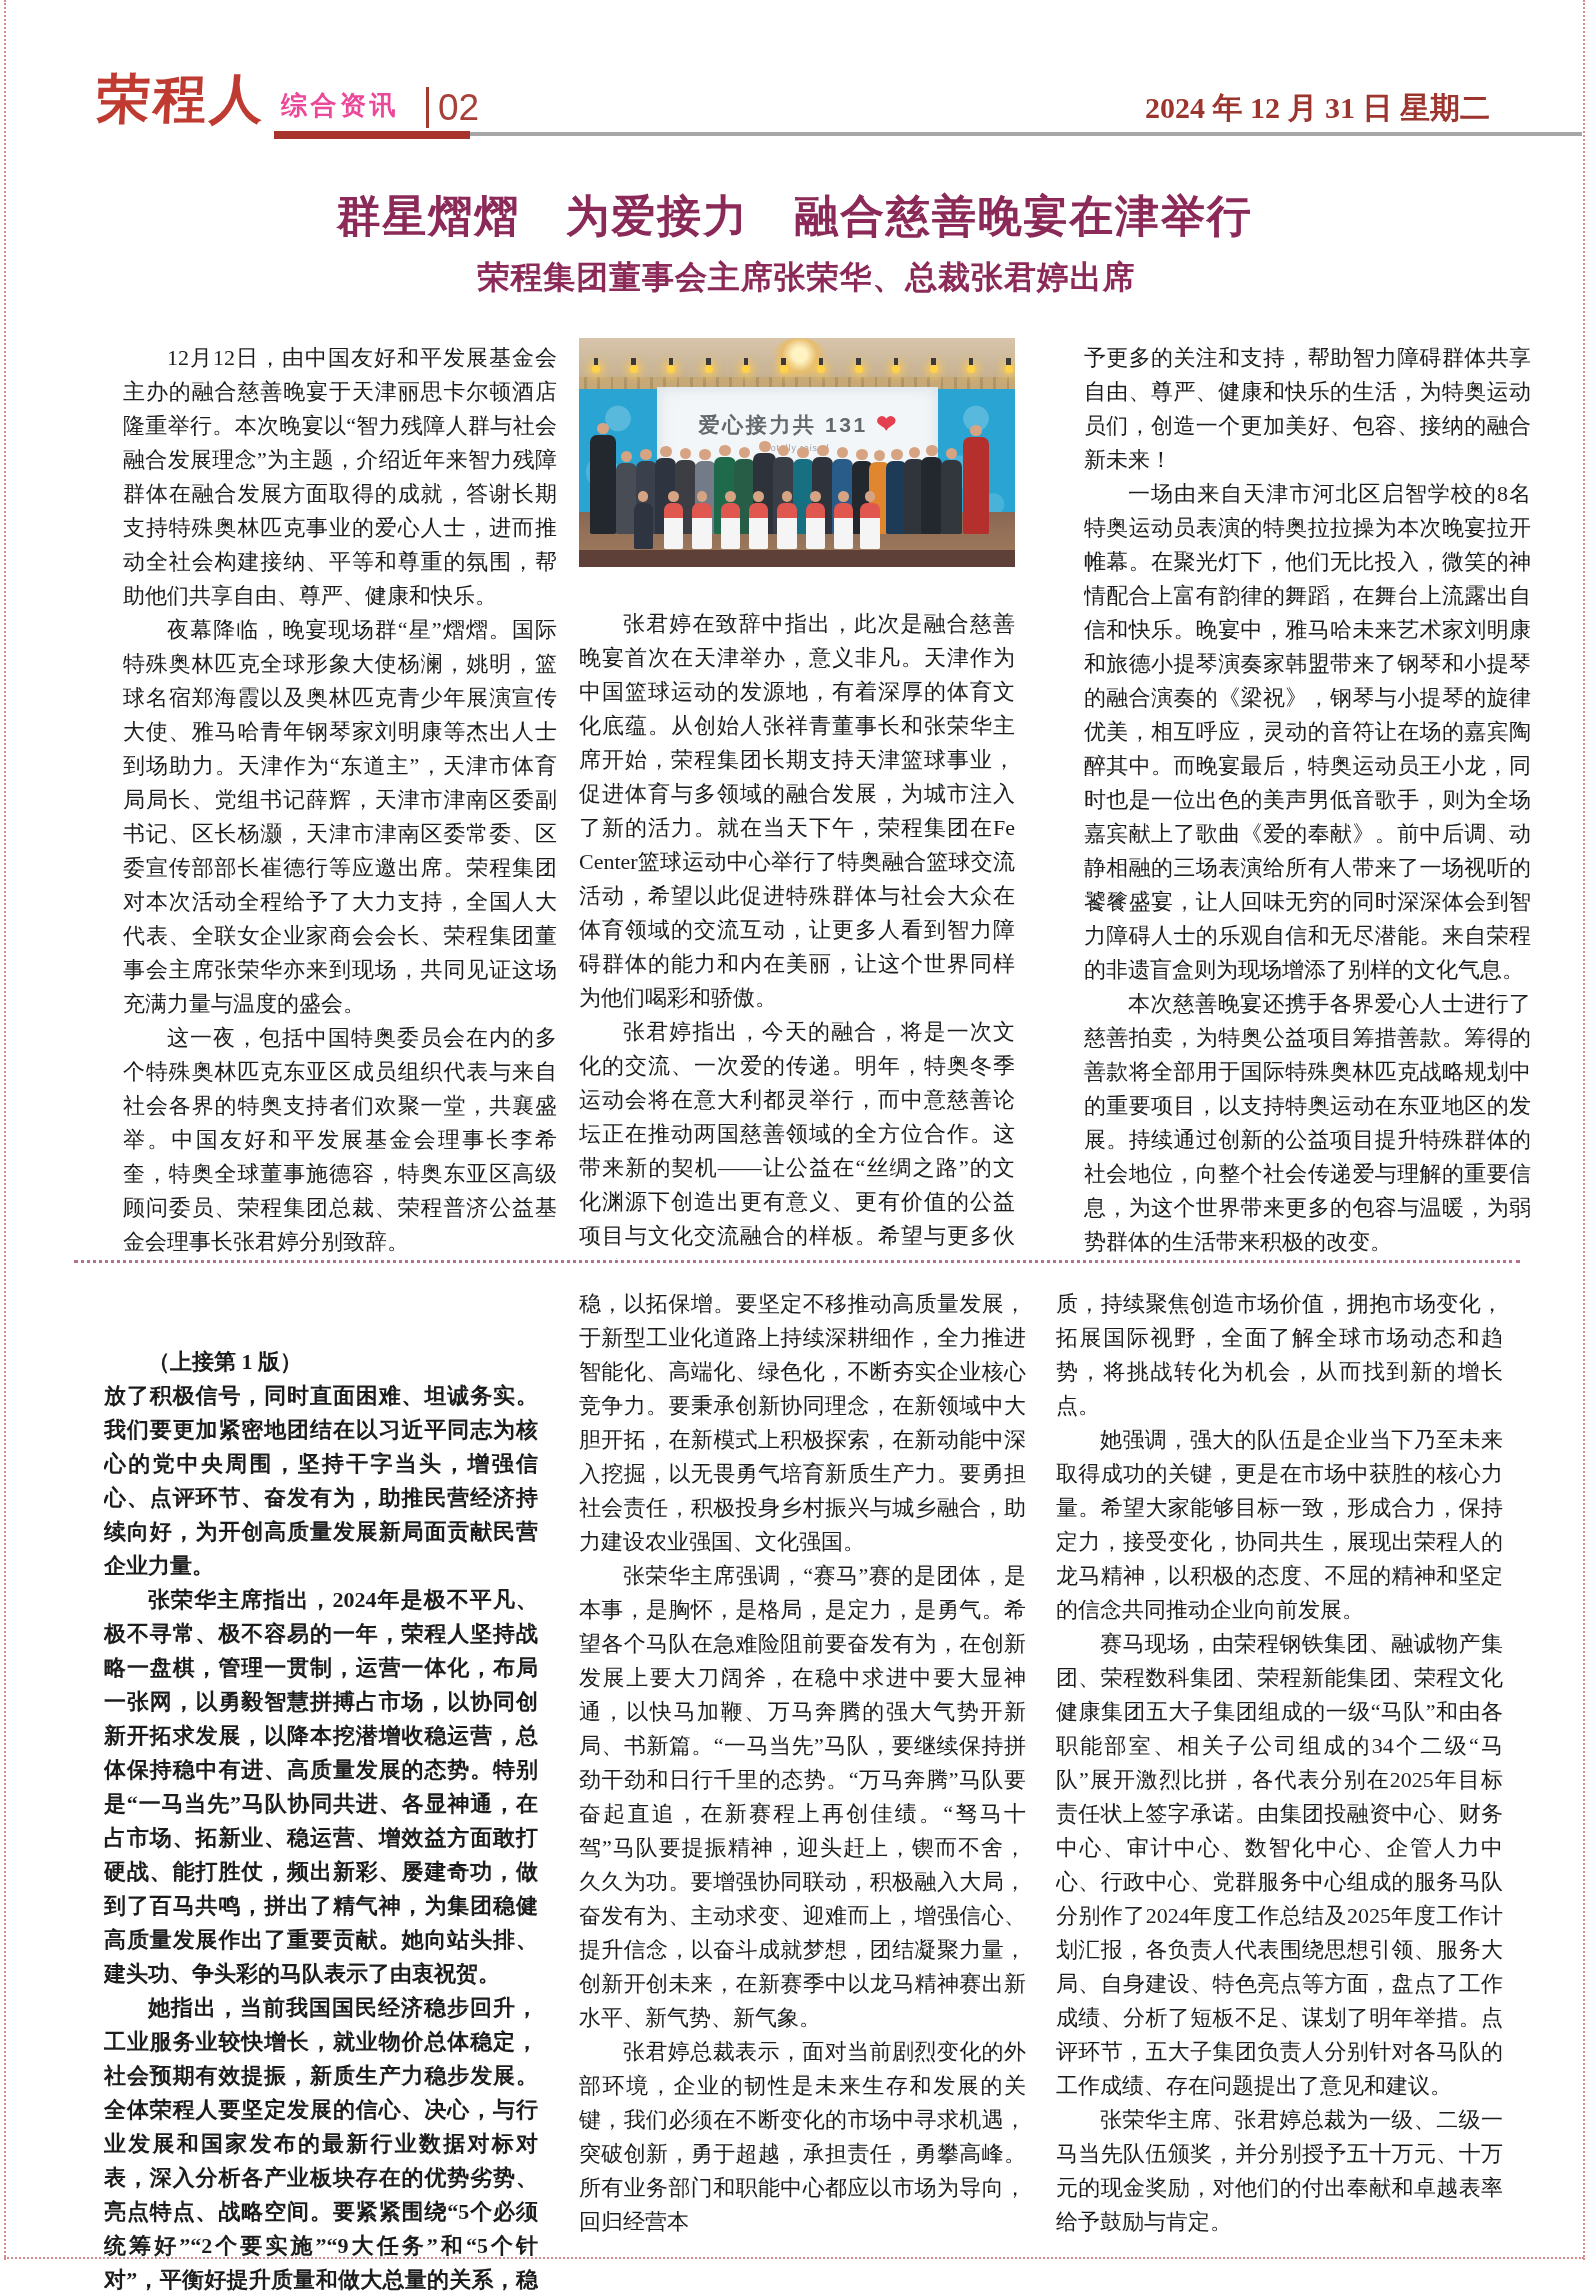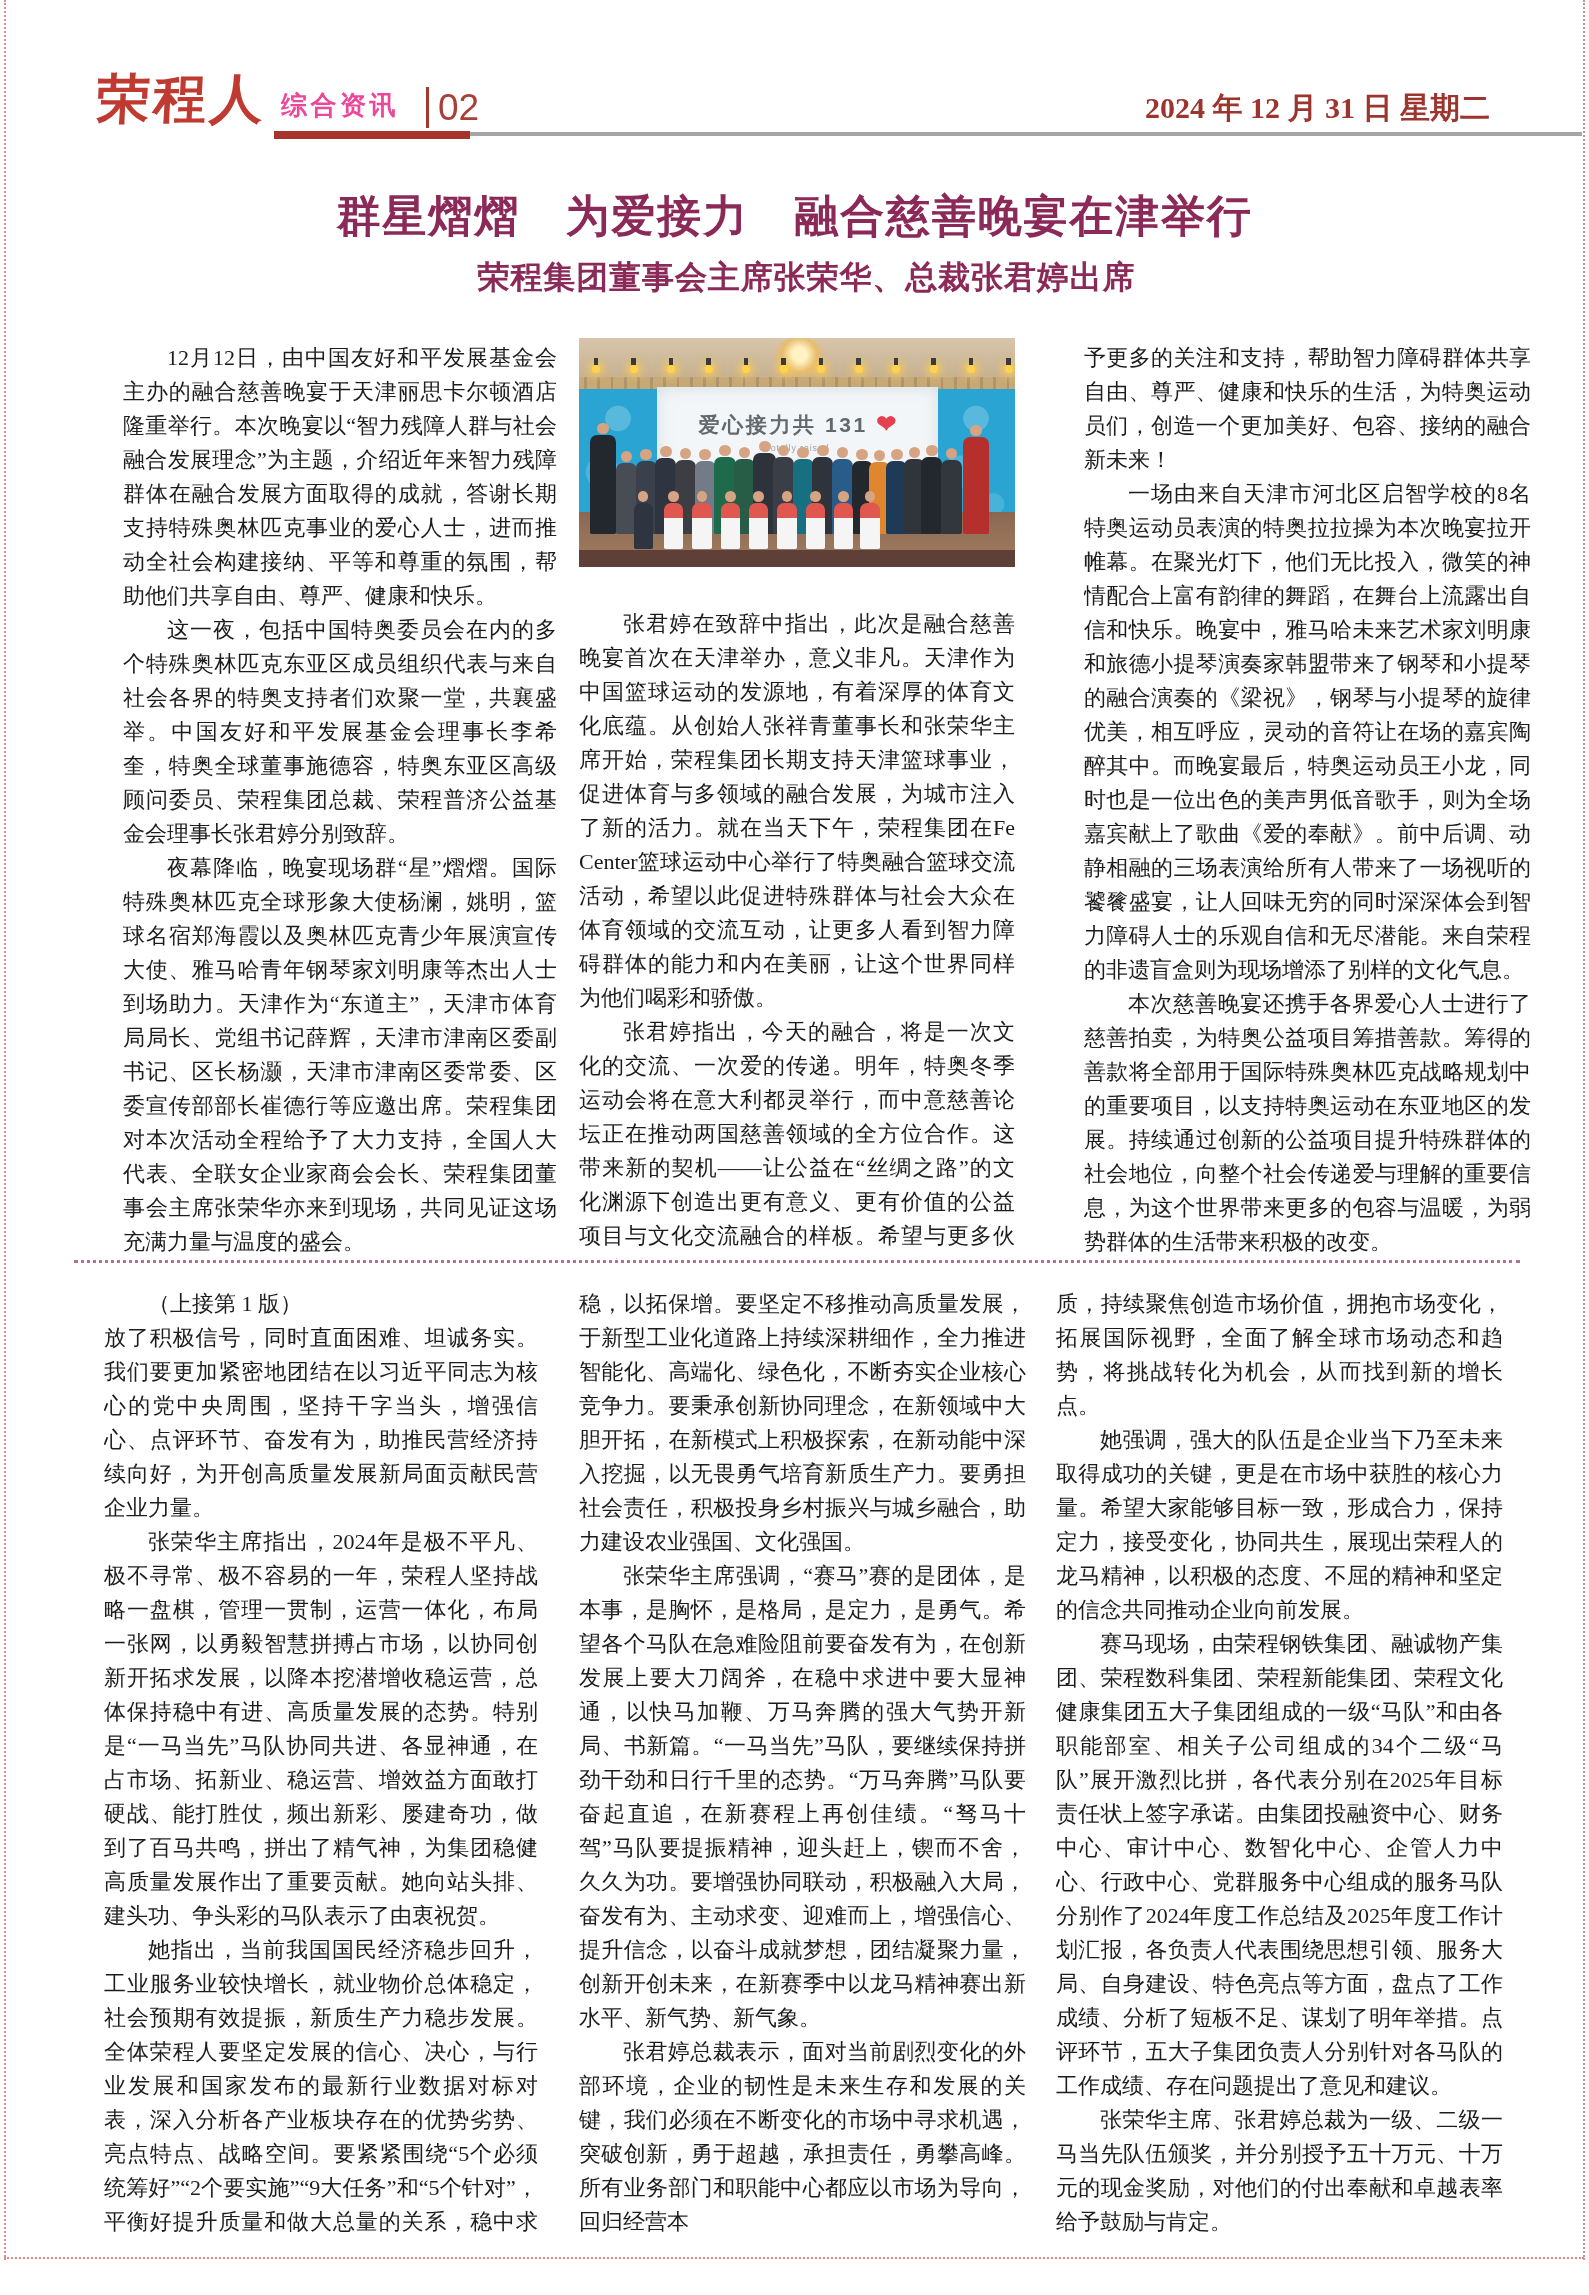--- a/index.html
+++ b/index.html
@@ -23,21 +23,21 @@
   .headline .h2{font-size:32px;line-height:58px;letter-spacing:0.9px;margin-top:3px;padding-left:24px;}
   
   .col{position:absolute;overflow:hidden;font-size:22px;line-height:34px;
        text-align:justify;text-justify:inter-character;}
   .col p{margin:0;text-indent:2em;}
   .col p.cont{text-indent:0;}
   .lead-in{margin:0 0 14px 0;text-indent:0;}
   #a1c1{left:104px;top:341px;width:434px;height:918px;margin-left:19px;}
   #a1c2{left:579px;top:607px;width:436px;height:652px;}
   #a1c3{left:1056px;top:341px;width:447px;height:918px;margin-left:28px;}
-  #a2c1{left:104px;top:1287px;width:434px;height:946px;}
+  #a2c1{left:104px;top:1345px;width:434px;height:946px;font-weight:bold;}
   #a2c2{left:579px;top:1287px;width:447px;height:946px;}
   #a2c3{left:1056px;top:1287px;width:447px;height:946px;}
   
   .dotted-rule{position:absolute;left:74px;top:1260px;width:1446px;height:0;
         border-top:3.5px dotted #b4718f;}
   .border-left{position:absolute;left:4.4px;top:0;height:2260px;width:0;border-left:2.6px dotted #d98b8b;}
   .border-right{position:absolute;right:4.4px;top:0;height:2260px;width:0;border-right:2.6px dotted #d98b8b;}
   .border-bottom{position:absolute;left:4.4px;top:2257px;width:1580px;height:0;border-top:2.6px dotted #d98b8b;}
   
   .photo{position:absolute;left:579px;top:338px;width:436px;height:229px;overflow:hidden;
@@ -234,22 +234,22 @@
         </div>
         <div class="person" style="left: 64.5%; bottom: 18.5px; width: 19.4px;">
           <div class="head" style="width:10.6px;height:10.6px"></div>
           <div class="body" style="height:46px;background:linear-gradient(180deg,#e0574f 0 32%,#f5f5f5 32%)"></div>
         </div>
       </div>
   </div>
 
   <div class="col" id="a1c1">
     <p>12月12日，由中国友好和平发展基金会主办的融合慈善晚宴于天津丽思卡尔顿酒店隆重举行。本次晚宴以“智力残障人群与社会融合发展理念”为主题，介绍近年来智力残障群体在融合发展方面取得的成就，答谢长期支持特殊奥林匹克事业的爱心人士，进而推动全社会构建接纳、平等和尊重的氛围，帮助他们共享自由、尊严、健康和快乐。</p>
+    <p>夜幕降临，晚宴现场群“星”熠熠。国际特殊奥林匹克全球形象大使杨澜，姚明，篮球名宿郑海霞以及奥林匹克青少年展演宣传大使、雅马哈青年钢琴家刘明康等杰出人士到场助力。天津作为“东道主”，天津市体育局局长、党组书记薛辉，天津市津南区委副书记、区长杨灏，天津市津南区委常委、区委宣传部部长崔德行等应邀出席。荣程集团对本次活动全程给予了大力支持，全国人大代表、全联女企业家商会会长、荣程集团董事会主席张荣华亦来到现场，共同见证这场充满力量与温度的盛会。</p>
     <p>这一夜，包括中国特奥委员会在内的多个特殊奥林匹克东亚区成员组织代表与来自社会各界的特奥支持者们欢聚一堂，共襄盛举。中国友好和平发展基金会理事长李希奎，特奥全球董事施德容，特奥东亚区高级顾问委员、荣程集团总裁、荣程普济公益基金会理事长张君婷分别致辞。</p>
-    <p>夜幕降临，晚宴现场群“星”熠熠。国际特殊奥林匹克全球形象大使杨澜，姚明，篮球名宿郑海霞以及奥林匹克青少年展演宣传大使、雅马哈青年钢琴家刘明康等杰出人士到场助力。天津作为“东道主”，天津市体育局局长、党组书记薛辉，天津市津南区委副书记、区长杨灏，天津市津南区委常委、区委宣传部部长崔德行等应邀出席。荣程集团对本次活动全程给予了大力支持，全国人大代表、全联女企业家商会会长、荣程集团董事会主席张荣华亦来到现场，共同见证这场充满力量与温度的盛会。</p>
   </div>
   <div class="col" id="a1c2">
     <p>张君婷在致辞中指出，此次是融合慈善晚宴首次在天津举办，意义非凡。天津作为中国篮球运动的发源地，有着深厚的体育文化底蕴。从创始人张祥青董事长和张荣华主席开始，荣程集团长期支持天津篮球事业，促进体育与多领域的融合发展，为城市注入了新的活力。就在当天下午，荣程集团在Fe Center篮球运动中心举行了特奥融合篮球交流活动，希望以此促进特殊群体与社会大众在体育领域的交流互动，让更多人看到智力障碍群体的能力和内在美丽，让这个世界同样为他们喝彩和骄傲。</p>
     <p>张君婷指出，今天的融合，将是一次文化的交流、一次爱的传递。明年，特奥冬季运动会将在意大利都灵举行，而中意慈善论坛正在推动两国慈善领域的全方位合作。这带来新的契机——让公益在“丝绸之路”的文化渊源下创造出更有意义、更有价值的公益项目与文化交流融合的样板。希望与更多伙伴携手，共同倡导和呼吁全社会对特殊群体和弱势群体给</p>
   </div>
   <div class="col" id="a1c3">
     <p class="cont">予更多的关注和支持，帮助智力障碍群体共享自由、尊严、健康和快乐的生活，为特奥运动员们，创造一个更加美好、包容、接纳的融合新未来！</p>
     <p>一场由来自天津市河北区启智学校的8名特奥运动员表演的特奥拉拉操为本次晚宴拉开帷幕。在聚光灯下，他们无比投入，微笑的神情配合上富有韵律的舞蹈，在舞台上流露出自信和快乐。晚宴中，雅马哈未来艺术家刘明康和旅德小提琴演奏家韩盟带来了钢琴和小提琴的融合演奏的《梁祝》，钢琴与小提琴的旋律优美，相互呼应，灵动的音符让在场的嘉宾陶醉其中。而晚宴最后，特奥运动员王小龙，同时也是一位出色的美声男低音歌手，则为全场嘉宾献上了歌曲《爱的奉献》。前中后调、动静相融的三场表演给所有人带来了一场视听的饕餮盛宴，让人回味无穷的同时深深体会到智力障碍人士的乐观自信和无尽潜能。来自荣程的非遗盲盒则为现场增添了别样的文化气息。</p>
     <p>本次慈善晚宴还携手各界爱心人士进行了慈善拍卖，为特奥公益项目筹措善款。筹得的善款将全部用于国际特殊奥林匹克战略规划中的重要项目，以支持特奥运动在东亚地区的发展。持续通过创新的公益项目提升特殊群体的社会地位，向整个社会传递爱与理解的重要信息，为这个世界带来更多的包容与温暖，为弱势群体的生活带来积极的改变。</p>
   </div>

